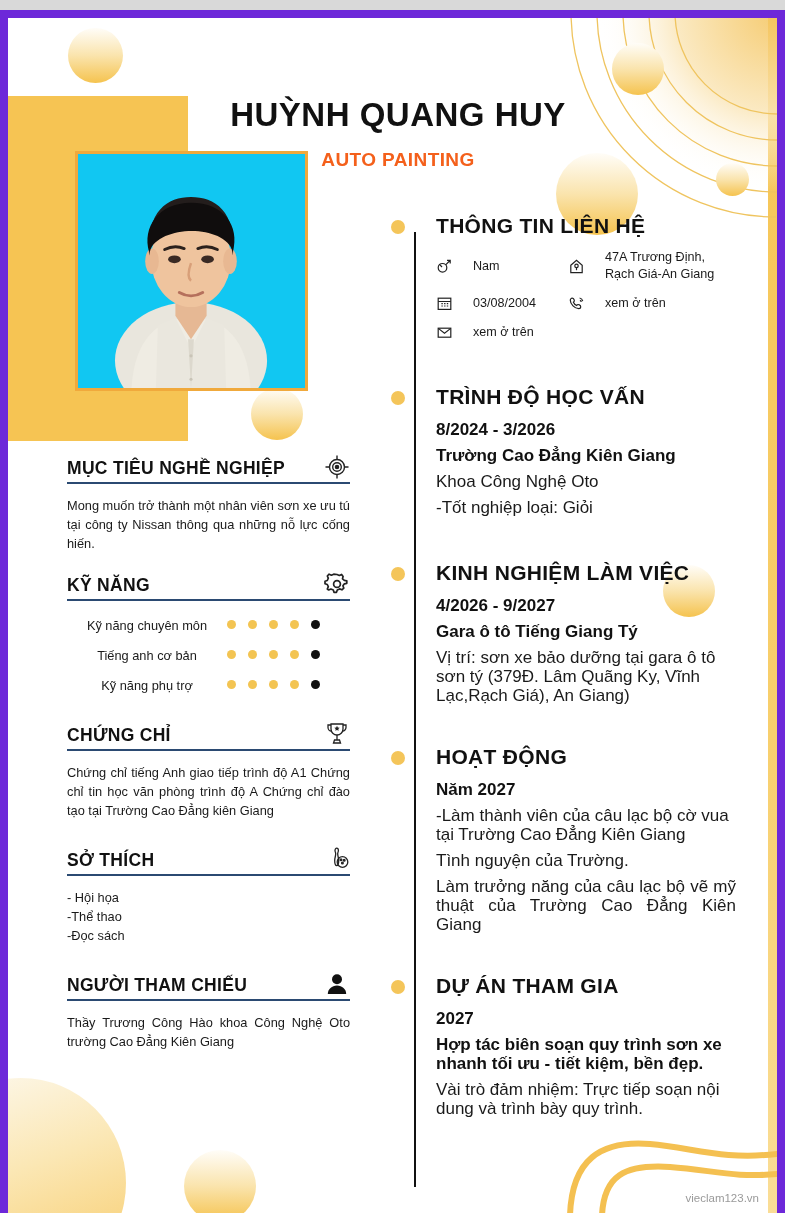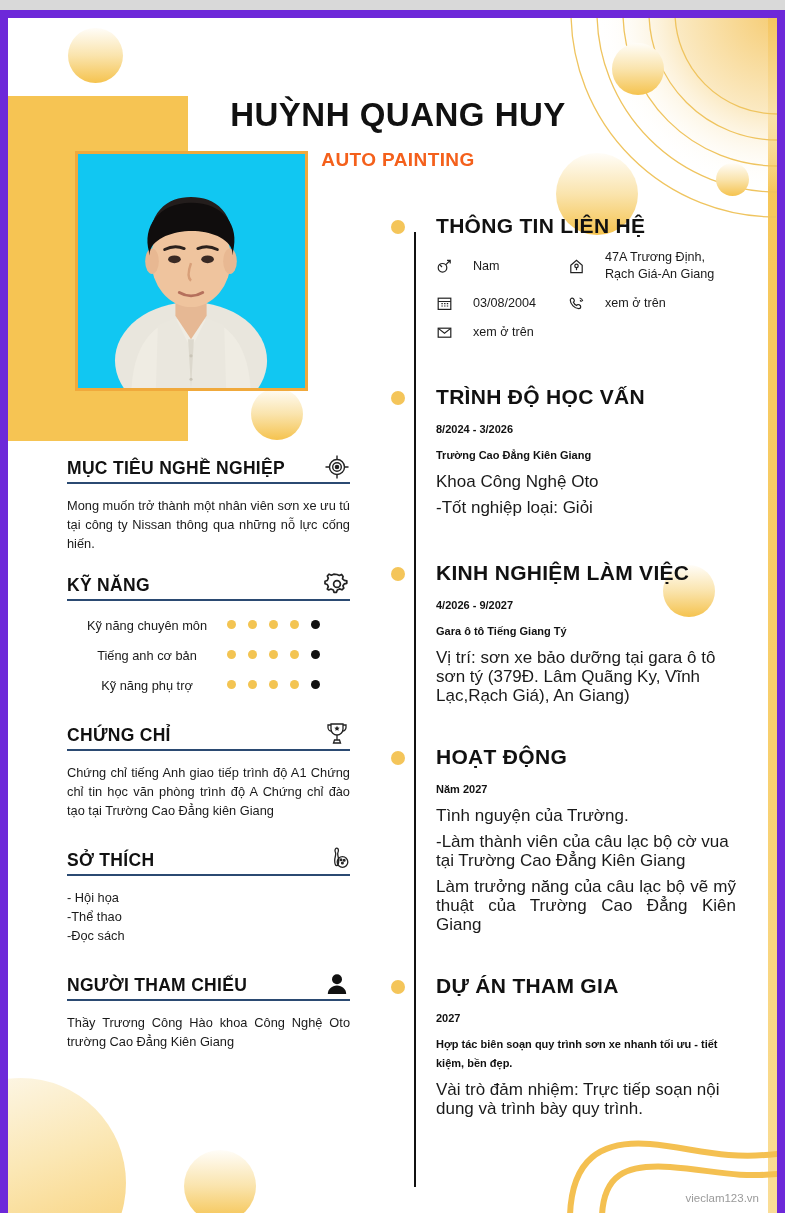--- a/index.html
+++ b/index.html
@@ -66,21 +66,21 @@
     position:absolute;left:406px;top:214px;width:1.6px;height:955px;background:#111;
   }
   .rsec{position:relative;padding-left:30px;margin-bottom:26px;}
   .rsec-bullet{
     position:absolute;left:-15px;top:6px;width:14px;height:14px;border-radius:50%;
     background:#f4c55a;
   }
   .rsec-title{
     font-size:21px;font-weight:bold;color:#111;letter-spacing:.3px;margin-bottom:11px;
   }
-  .r-strong{font-size:11px;font-weight:bold;color:#111;line-height:19px;margin-bottom:7px;}
+  .r-strong{font-size:17px;font-weight:bold;color:#111;line-height:19px;margin-bottom:7px;}
   .r-text{font-size:17px;line-height:19px;color:#1a1a1a;margin-bottom:7px;}
   .r-text.just{text-align:justify;}
   
   .contact{display:grid;grid-template-columns:132px 1fr;row-gap:11px;margin-top:4px;}
   .c-item{display:flex;align-items:center;gap:20px;}
   .c-ico{flex:0 0 17px;width:17px;height:17px;margin-top:1px;}
   .c-txt{font-size:12.6px;line-height:17px;color:#1a1a1a;}
   .watermark{
     position:absolute;right:18px;bottom:11px;font-size:11.5px;color:#9a9a9a;
   }
@@ -345,22 +345,22 @@
       <div class="rsec-title">KINH NGHIỆM LÀM VIỆC</div>
       <div class="r-strong">4/2026 - 9/2027</div>
       <div class="r-strong">Gara ô tô Tiếng Giang Tý</div>
       <div class="r-text">Vị trí: sơn xe bảo dưỡng tại gara ô tô sơn tý (379Đ. Lâm Quãng Ky, Vĩnh Lạc,Rạch Giá), An Giang)</div>
     </div>
 
     <div class="rsec" style="margin-top:40px;">
       <span class="rsec-bullet"></span>
       <div class="rsec-title">HOẠT ĐỘNG</div>
       <div class="r-strong">Năm 2027</div>
+      <div class="r-text">-Làm thành viên của câu lạc bộ cờ vua tại Trường Cao Đẳng Kiên Giang</div>
       <div class="r-text">Tình nguyện của Trường.</div>
-      <div class="r-text">-Làm thành viên của câu lạc bộ cờ vua tại Trường Cao Đẳng Kiên Giang</div>
       <div class="r-text just">Làm trưởng năng của câu lạc bộ vẽ mỹ thuật của Trường Cao Đẳng Kiên Giang</div>
     </div>
 
     <div class="rsec" style="margin-top:40px;">
       <span class="rsec-bullet"></span>
       <div class="rsec-title">DỰ ÁN THAM GIA</div>
       <div class="r-strong">2027</div>
       <div class="r-strong">Hợp tác biên soạn quy trình sơn xe nhanh tối ưu - tiết kiệm, bền đẹp.</div>
       <div class="r-text">Vài trò đảm nhiệm: Trực tiếp soạn nội dung và trình bày quy trình.</div>
     </div>

